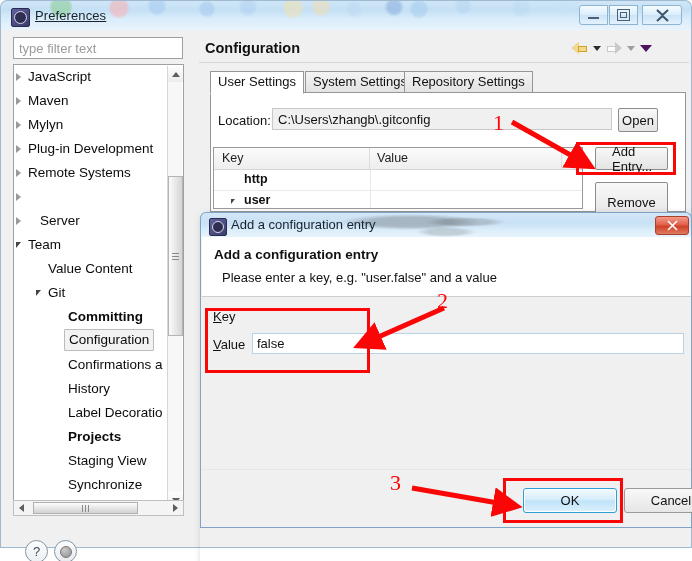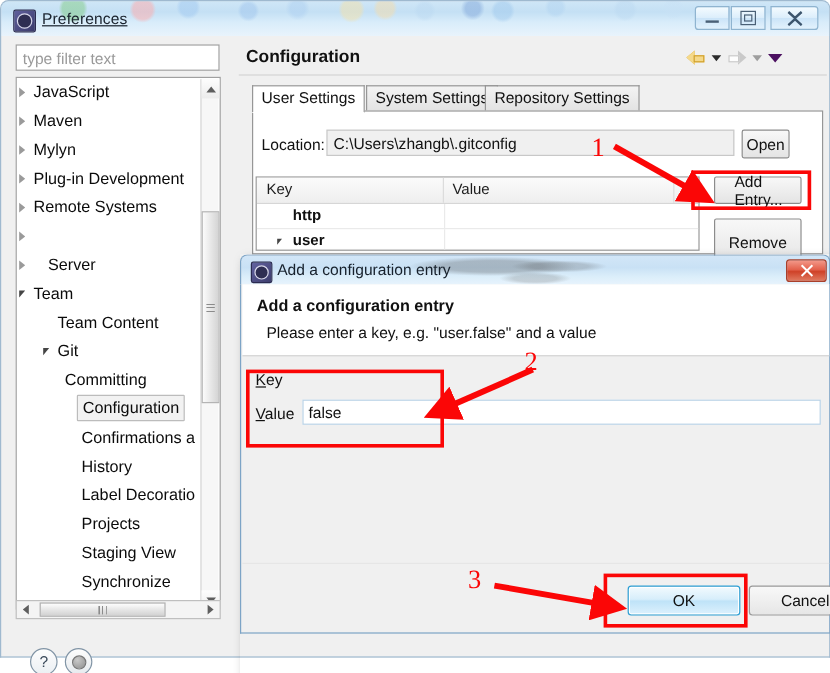--- a/index.html
+++ b/index.html
@@ -371,43 +371,43 @@
           </div>
           <div class="tree-row">
             <div class="arrow closed" style="left: 2px;"></div>
             <span class="lbl" style="left: 14px; margin-left: 12px;">Server</span>
           </div>
           <div class="tree-row">
             <div class="arrow open" style="left: 2px;"></div>
             <span class="lbl" style="left: 14px;">Team</span>
           </div>
           <div class="tree-row">
-            <span class="lbl" style="left: 34px;">Team Content</span>
+            <span class="lbl" style="left: 34px;">Value Content</span>
           </div>
           <div class="tree-row">
             <div class="arrow open" style="left: 22px;"></div>
             <span class="lbl" style="left: 34px;">Git</span>
           </div>
           <div class="tree-row">
-            <span class="lbl" style="left: 40px;">Committing</span>
+            <span class="lbl" style="left: 54px; font-weight: bold;">Committing</span>
           </div>
           <div class="tree-row">
             <span class="lbl selected-lbl" style="left: 50px;">Configuration</span>
           </div>
           <div class="tree-row">
             <span class="lbl" style="left: 54px;">Confirmations a</span>
           </div>
           <div class="tree-row">
             <span class="lbl" style="left: 54px;">History</span>
           </div>
           <div class="tree-row">
             <span class="lbl" style="left: 54px;">Label Decoratio</span>
           </div>
           <div class="tree-row">
-            <span class="lbl" style="left: 54px;">Projects</span>
+            <span class="lbl" style="left: 54px; font-weight: bold;">Projects</span>
           </div>
           <div class="tree-row">
             <span class="lbl" style="left: 54px;">Staging View</span>
           </div>
           <div class="tree-row">
             <span class="lbl" style="left: 54px;">Synchronize</span>
           </div>
         </div>
 
       <div id="tree-vscroll">

